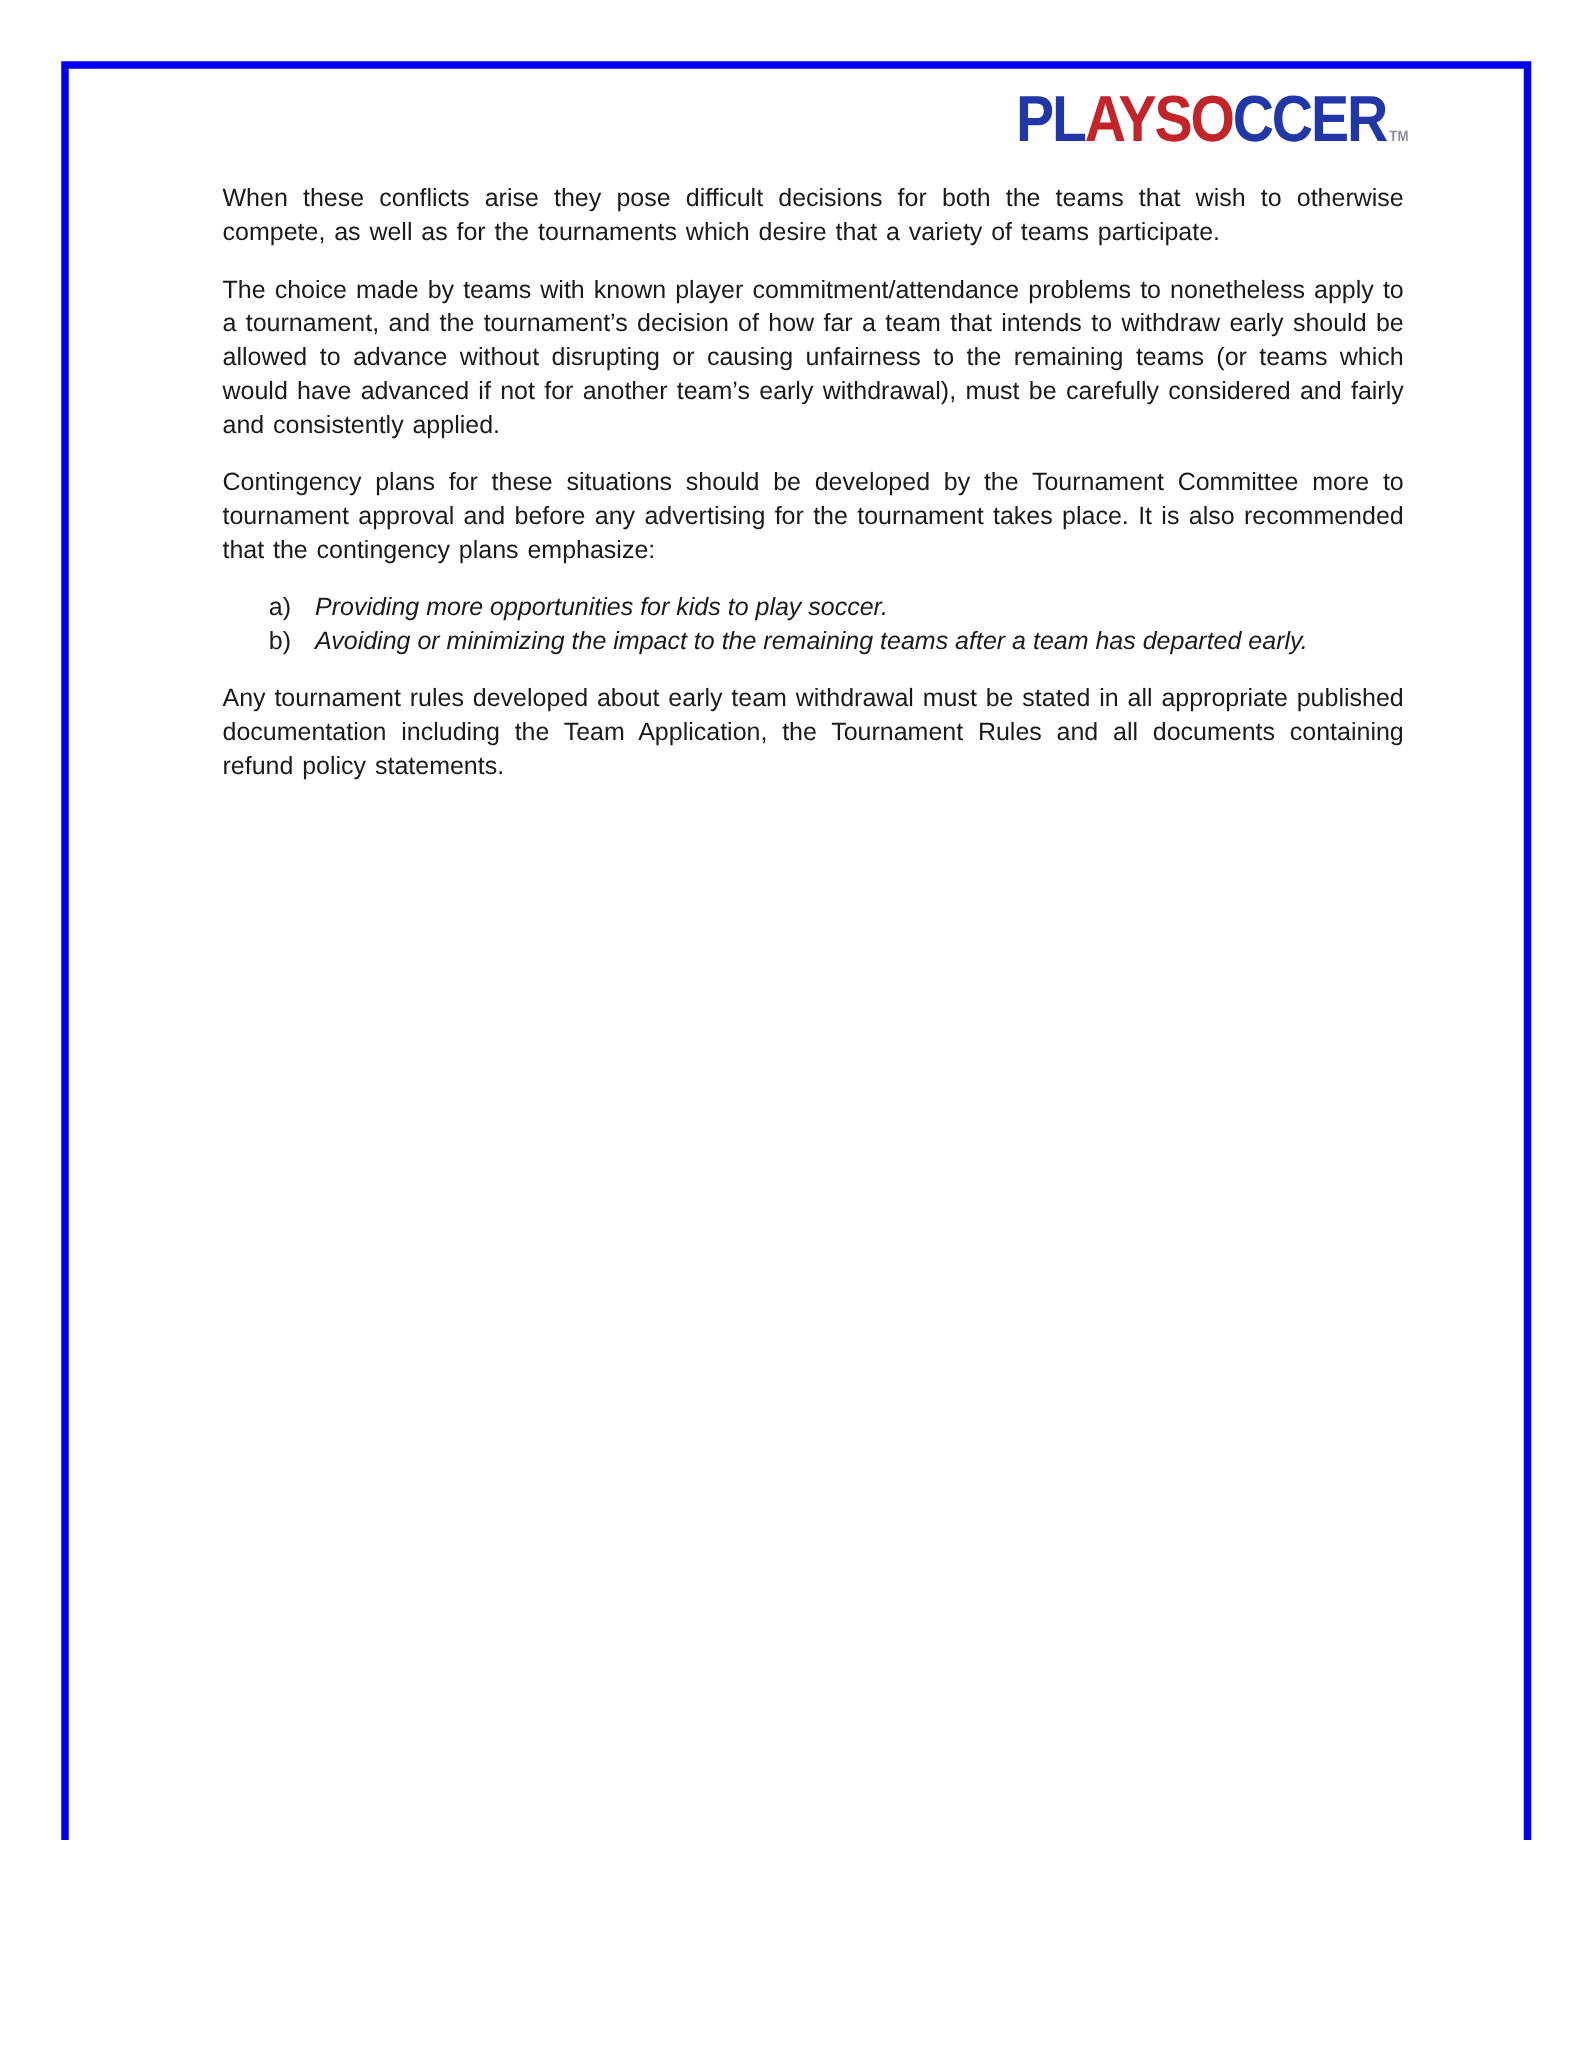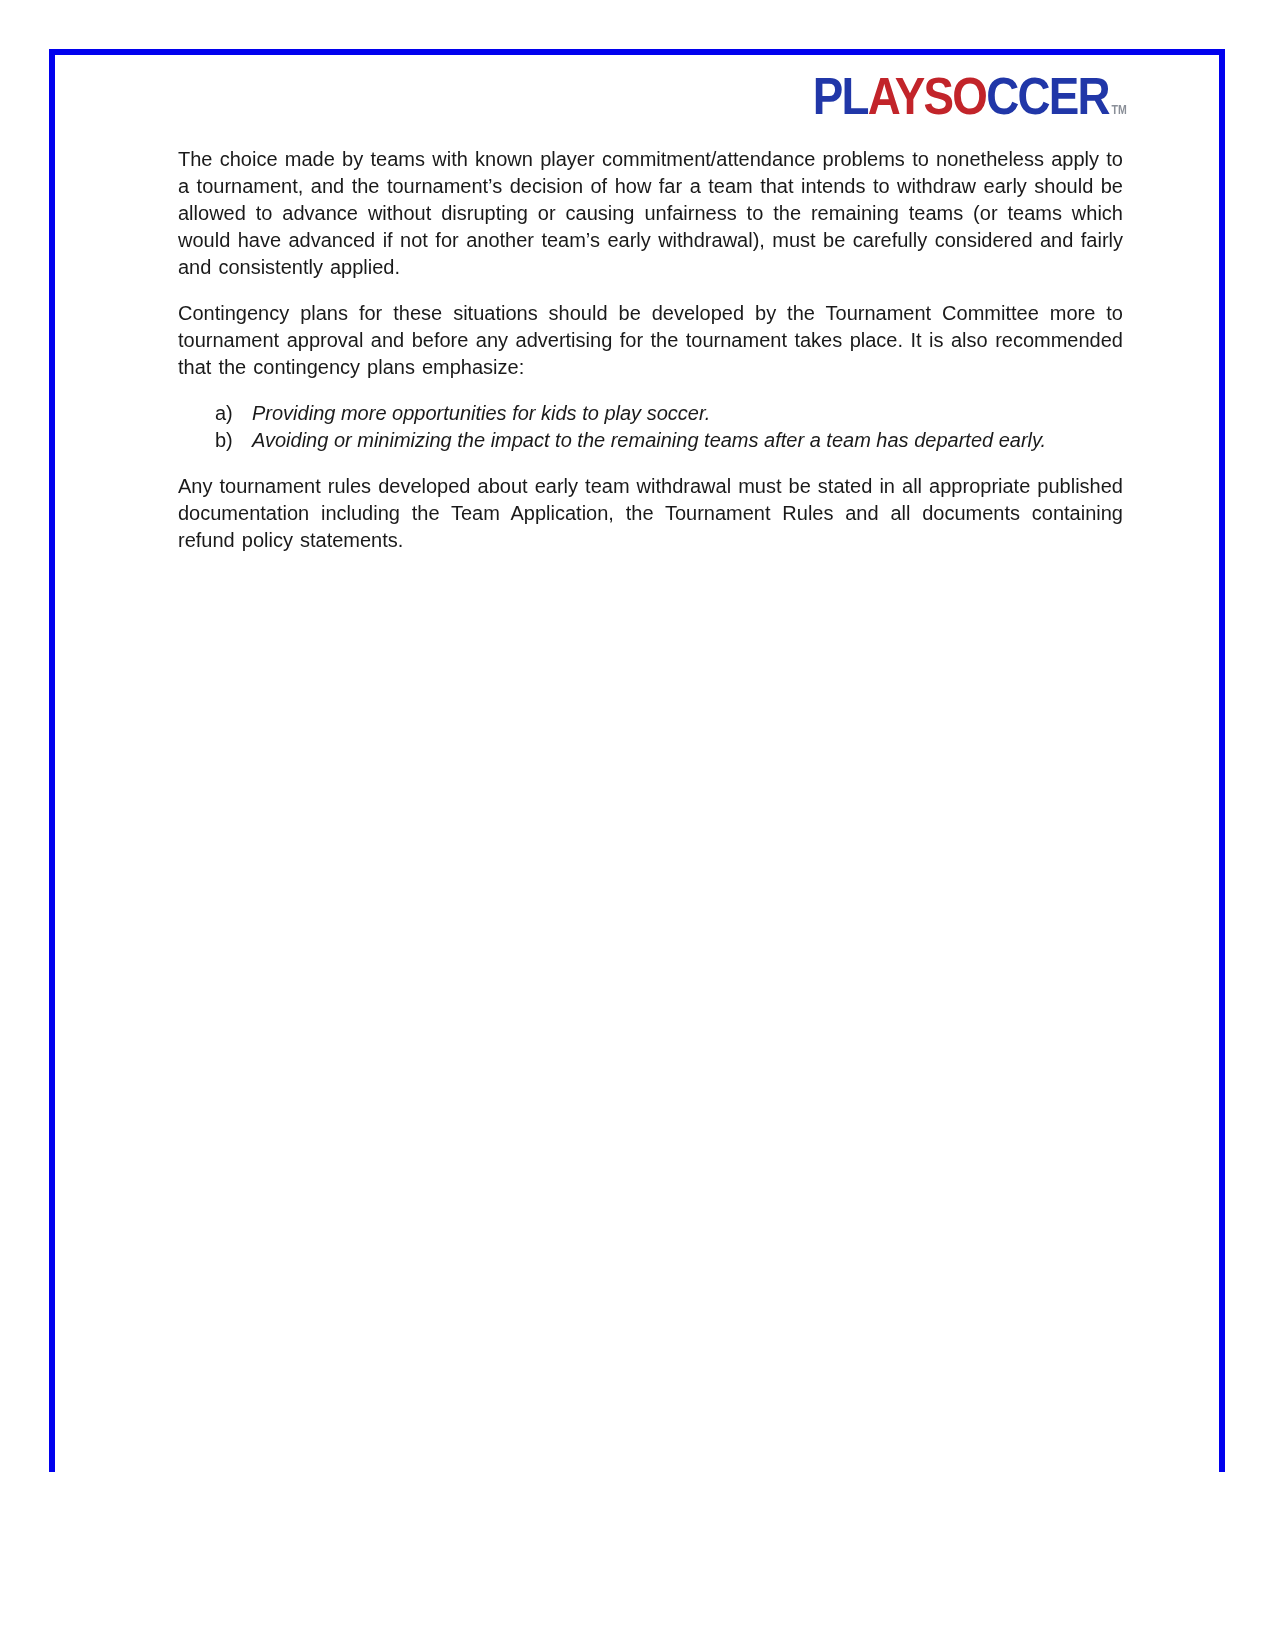--- a/index.html
+++ b/index.html
@@ -95,20 +95,21 @@
 <div class="page">
 
   <div class="border-frame" style="border-color: rgb(1, 1, 238);"></div>
 
   <div class="logo">
     <span class="lg-blue" style="color: rgb(33, 55, 168);">PL</span><span class="lg-red" style="color: rgb(194, 36, 42);">AYSO</span><span class="lg-blue" style="color: rgb(33, 55, 168);">CCER</span><span class="tm">TM</span>
   </div>
 
   <div class="content">
 
+    <p>When these conflicts arise they pose difficult decisions for both the teams that wish to otherwise compete, as well as for the tournaments which desire that a variety of teams participate.</p>
 
     <p>The choice made by teams with known player commitment/attendance problems to nonetheless apply to a tournament, and the tournament’s decision of how far a team that intends to withdraw early should be allowed to advance without disrupting or causing unfairness to the remaining teams (or teams which would have advanced if not for another team’s early withdrawal), must be carefully considered and fairly and consistently applied.</p>
 
     <p>Contingency plans for these situations should be developed by the Tournament Committee more to tournament approval and before any advertising for the tournament takes place. It is also recommended that the contingency plans emphasize:</p>
 
     <div class="ab-list">
       <div class="ab-item">
         <span class="ab-marker">a)</span>
         <span class="ab-text">Providing more opportunities for kids to play soccer.</span>
       </div>

